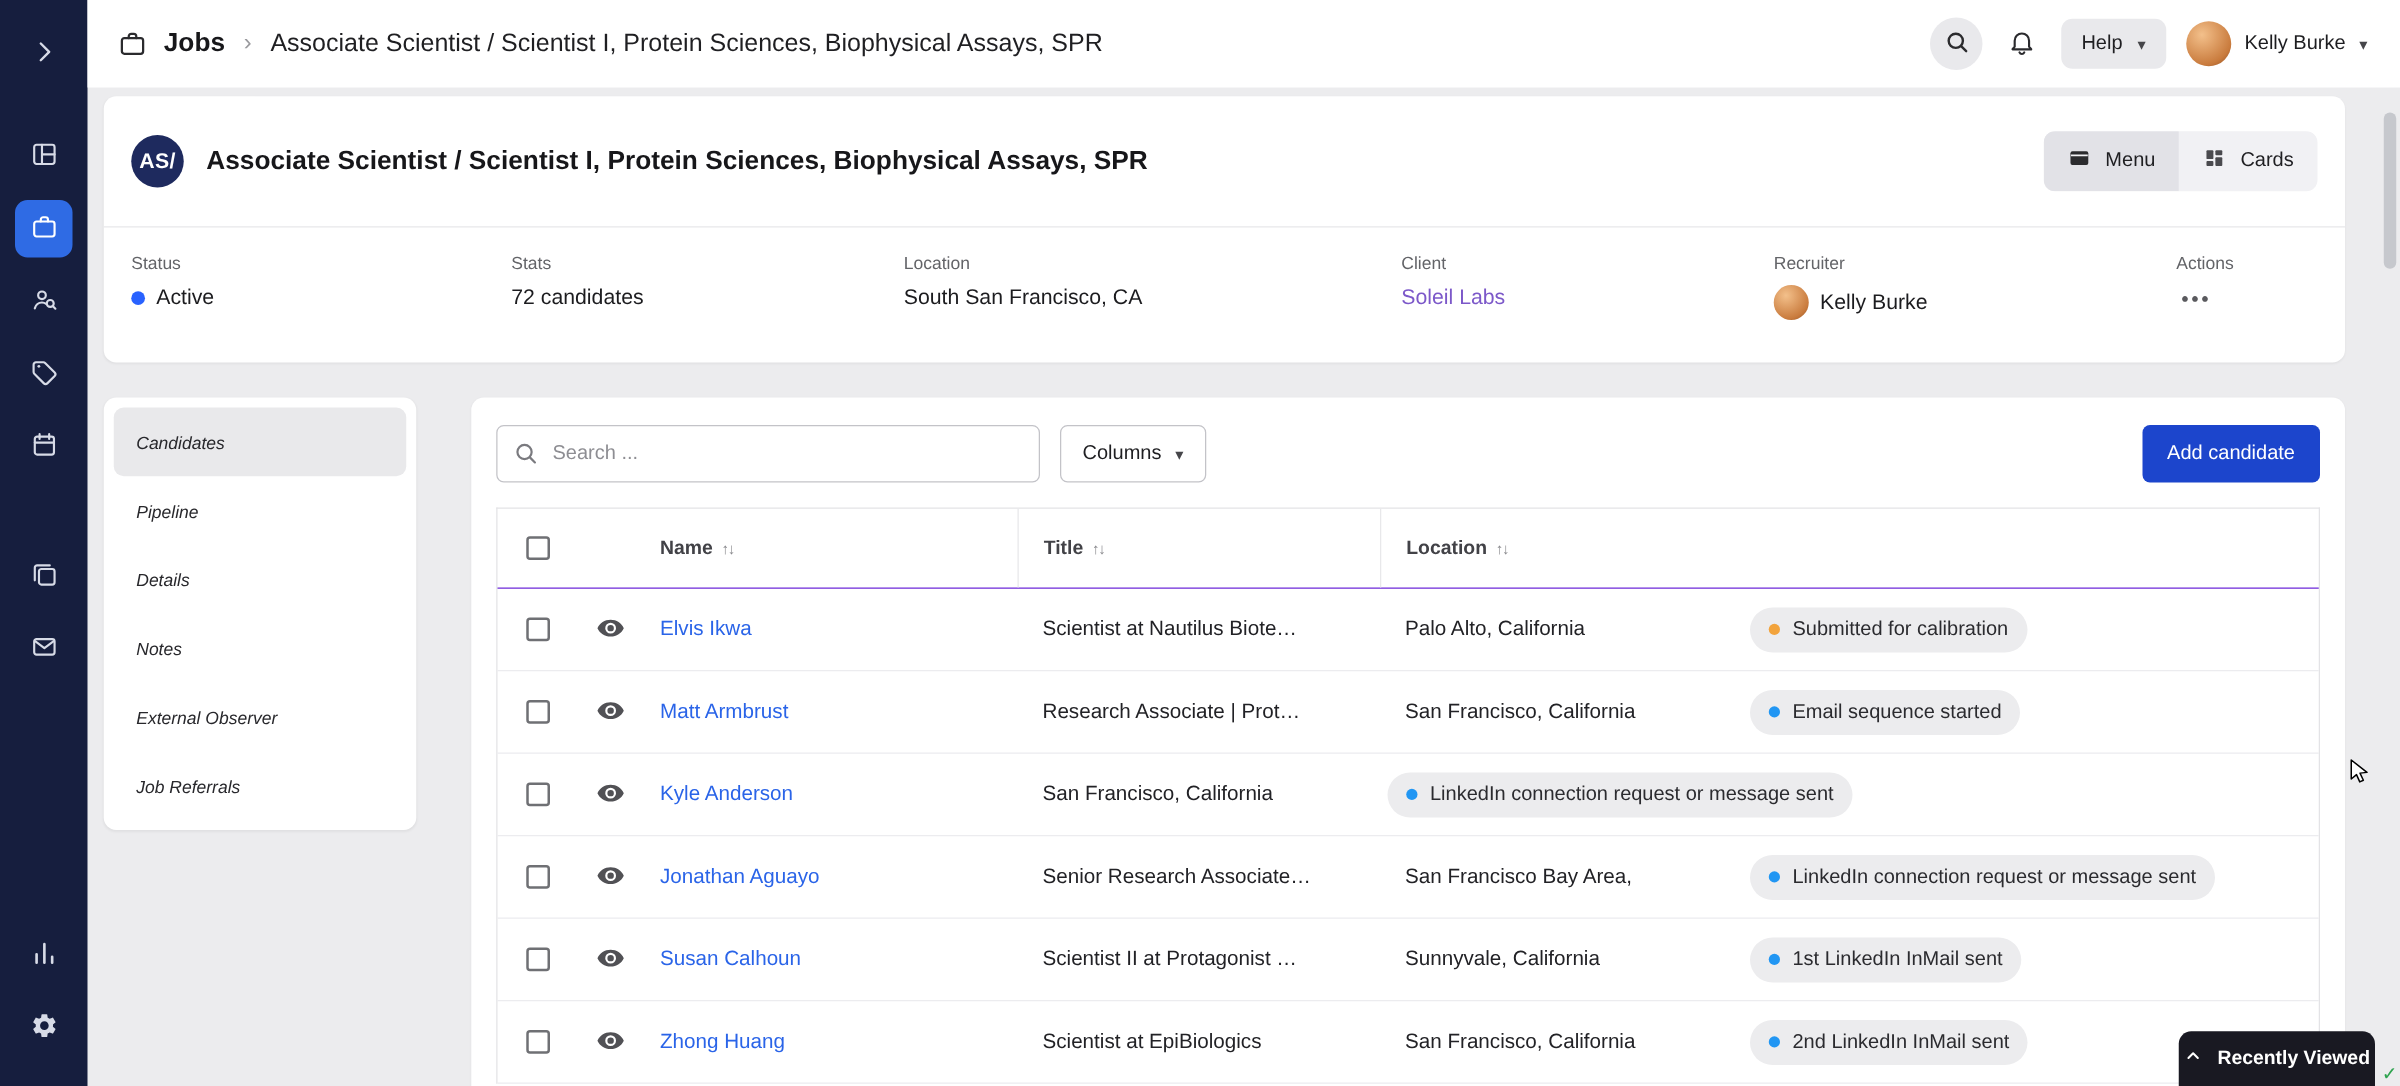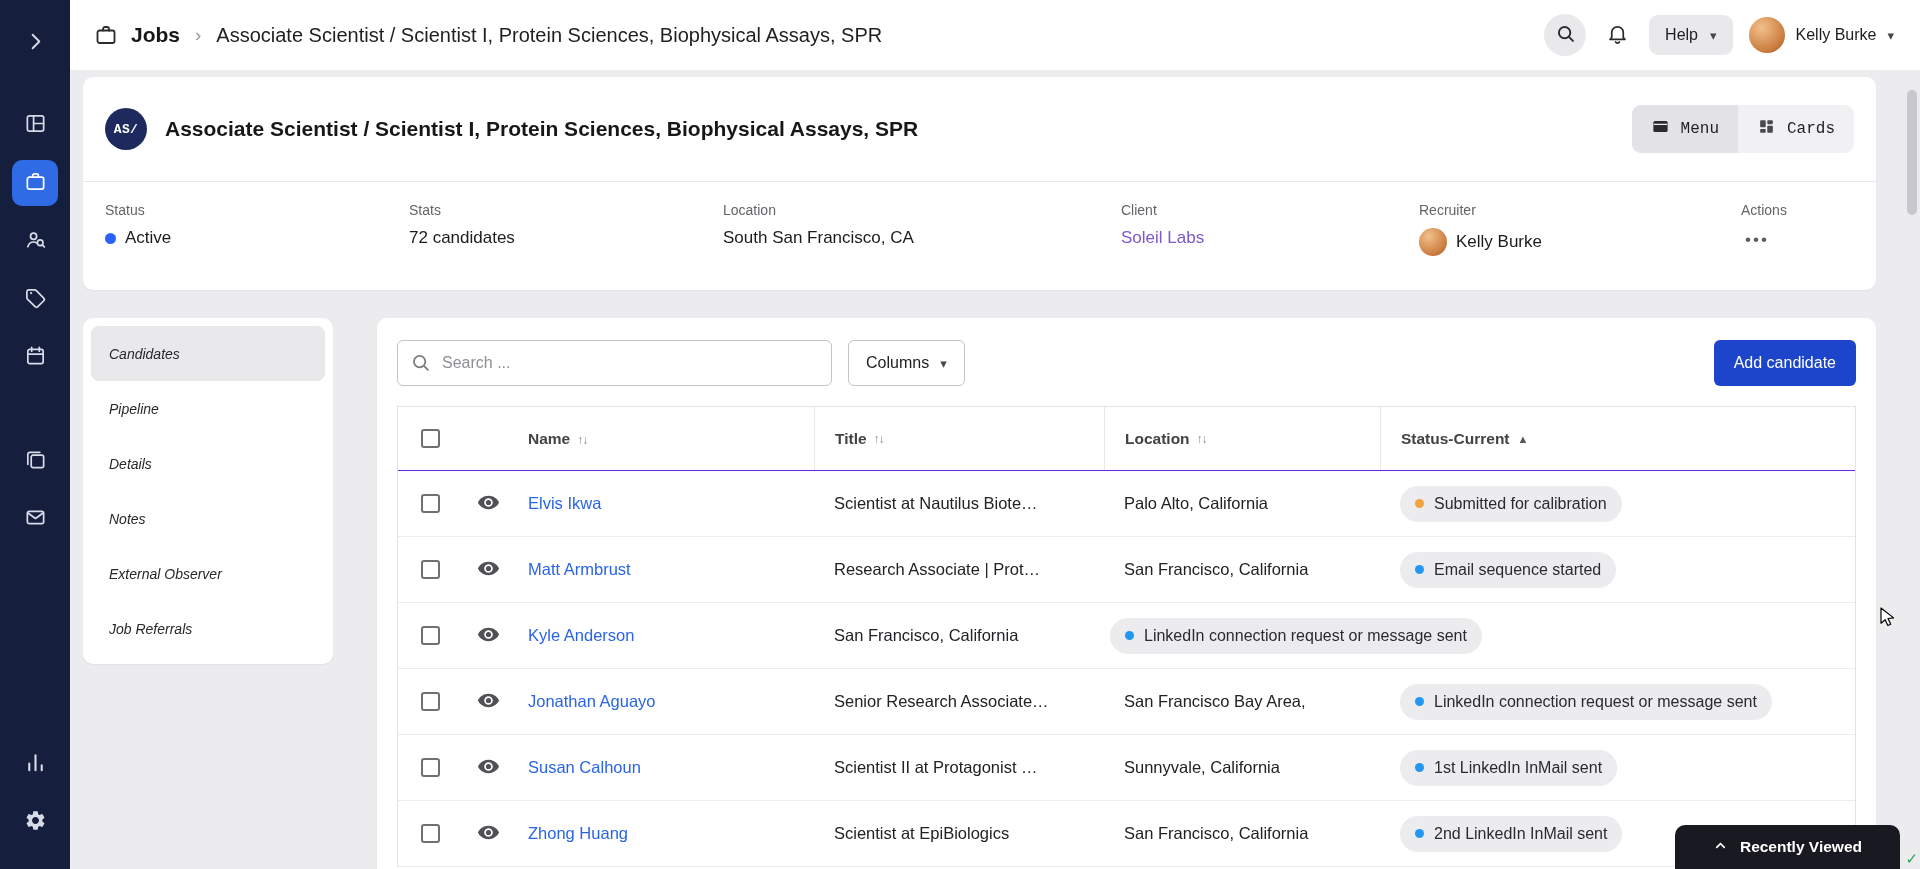--- a/index.html
+++ b/index.html
@@ -61,29 +61,29 @@
   }
   .user-name { font-size: 16px; color: #1d1d20; }
 
   
   .content { flex: 1; padding: 7px 44px 0 13px; overflow: hidden; }
 
   .job-card { background: #fff; border-radius: 10px; box-shadow: 0 1px 2px rgba(0,0,0,.05); }
   .job-head { display: flex; align-items: center; padding: 28px 22px; gap: 18px; }
   .job-avatar {
     width: 42px; height: 42px; border-radius: 50%; background: #1e2a5e; color: #fff;
-    font-size: 13px; font-weight: 700; display: flex; align-items: center; justify-content: center;
-    flex-shrink: 0; letter-spacing: .3px; font-family: Liberation Mono, monospace;
+    font-size: 17px; font-weight: 700; display: flex; align-items: center; justify-content: center;
+    flex-shrink: 0; letter-spacing: .3px;
   }
   .job-title { font-size: 21px; font-weight: 700; color: #17171a; white-space: nowrap; }
   .view-toggle { margin-left: auto; display: flex; background: #f1f1f4; border-radius: 9px; overflow: hidden; }
   .vt-seg {
     display: flex; align-items: center; gap: 11px; padding: 12px 19px;
     font-size: 16px; border: none; background: transparent; cursor: pointer;
-    font-family: Liberation Mono, monospace; color: #1f1f22;
+    font-family: Liberation Sans, sans-serif; color: #1f1f22;
   }
   .vt-seg.selected { background: #e2e2e7; }
   .vt-seg svg { width: 19px; height: 19px; }
 
   .job-fields { display: flex; border-top: 1px solid #e8e8ea; padding: 20px 22px 34px; }
   .f-status { width: 304px; } .f-stats { width: 314px; } .f-location { width: 398px; }
   .f-client { width: 298px; } .f-recruiter { width: 322px; } .f-actions { flex: 1; }
   .f-label { font-size: 14px; color: #636468; }
   .f-value { margin-top: 10px; font-size: 17px; color: #1c1c1f; display: flex; align-items: center; gap: 9px; }
   .dot-active { width: 11px; height: 11px; border-radius: 50%; flex-shrink: 0; }
@@ -146,21 +146,21 @@
   .pill {
     display: inline-flex; align-items: center; gap: 10px; background: #ececee;
     border-radius: 18px; padding: 9px 15px; font-size: 16px; color: #2b2b2f; white-space: nowrap;
   }
   .pill-dot { width: 9px; height: 9px; border-radius: 50%; flex-shrink: 0; }
 
   
   .recently-viewed {
     position: absolute; right: 20px; bottom: 0; height: 44px;
     background: #191922; color: #fff; border: none; border-radius: 10px 10px 0 0;
-    display: flex; align-items: center; gap: 12px; padding: 0 38px;
+    display: flex; align-items: center; gap: 12px; padding: 0 4px;
     font-size: 15.5px; font-weight: 700; cursor: pointer; font-family: inherit; z-index: 20;
   }
   .recently-viewed svg { width: 15px; height: 15px; }
   .scroll-thumb {
     position: absolute; right: 3px; top: 90px; width: 10px; height: 125px;
     background: #c6c8cd; border-radius: 5px; z-index: 30; cursor: pointer;
   }
   .green-check { position: absolute; right: 2px; bottom: 1px; color: #2ea44f; font-size: 15px; z-index: 25; }
   .cursor { position: absolute; left: 1878px; top: 606px; z-index: 50; pointer-events: none; }
 </style>
@@ -407,24 +407,20 @@
                 <span>Name</span><span class="sort-icon">↑↓</span>
               </div>
               <div class="c-title">
                 <span>Title</span>
                   <span class="sort-icon">↑↓</span>
               </div>
               <div class="c-loc">
                 <span>Location</span>
                   <span class="sort-icon">↑↓</span>
               </div>
-              <div class="c-status">
-                <span>Status-Current</span>
-                  <span class="sort-asc">▲</span>
-              </div>
             </div>
 
             <div class="trow">
               <div class="c-check">
                   <span class="checkbox"></span>
                 </div>
               <div class="c-eye">
                   <button class="eye-btn">
                     <span><svg viewBox="0 0 24 24">
                         <path fill="#515155" d="M12 5C7 5 2.9 7.9 1 12c1.9 4.1 6 7 11 7s9.1-2.9 11-7c-1.9-4.1-6-7-11-7zm0 11.5A4.5 4.5 0 1 1 12 7.5a4.5 4.5 0 0 1 0 9zm0-7.2a2.7 2.7 0 1 0 0 5.4 2.7 2.7 0 0 0 0-5.4z"></path>

